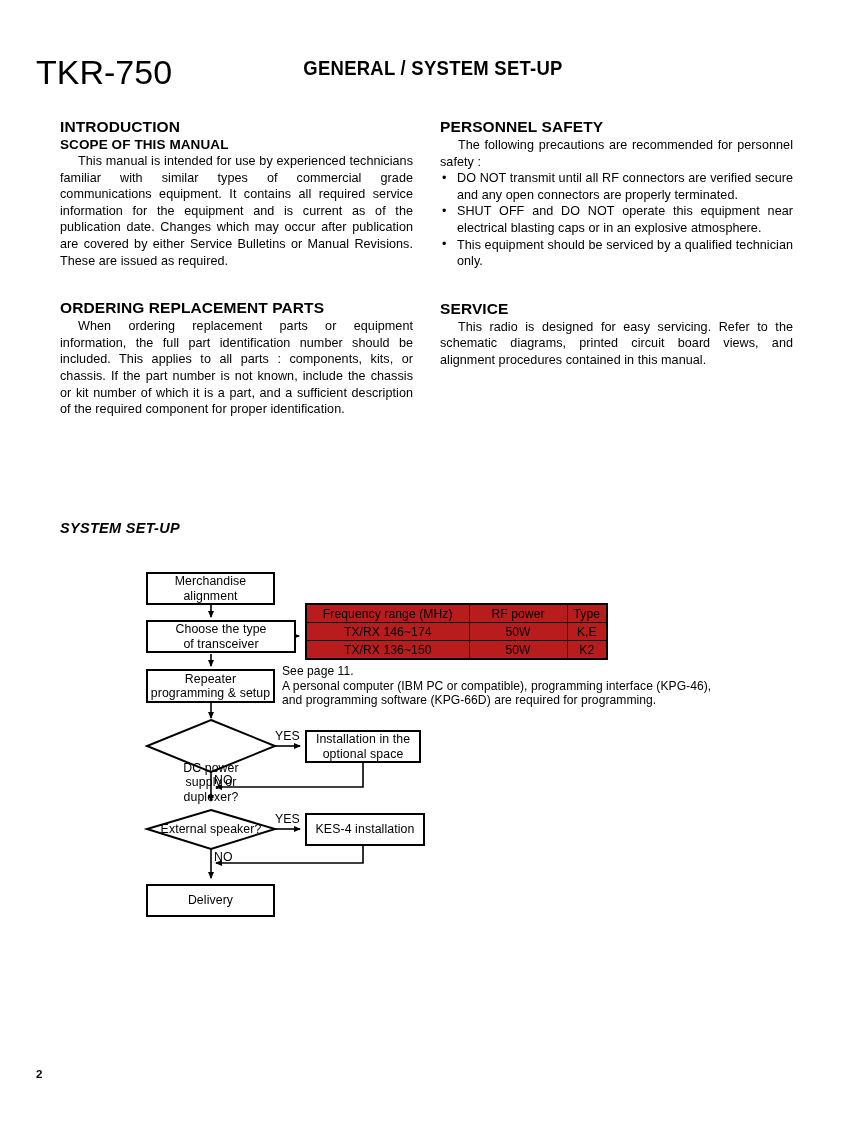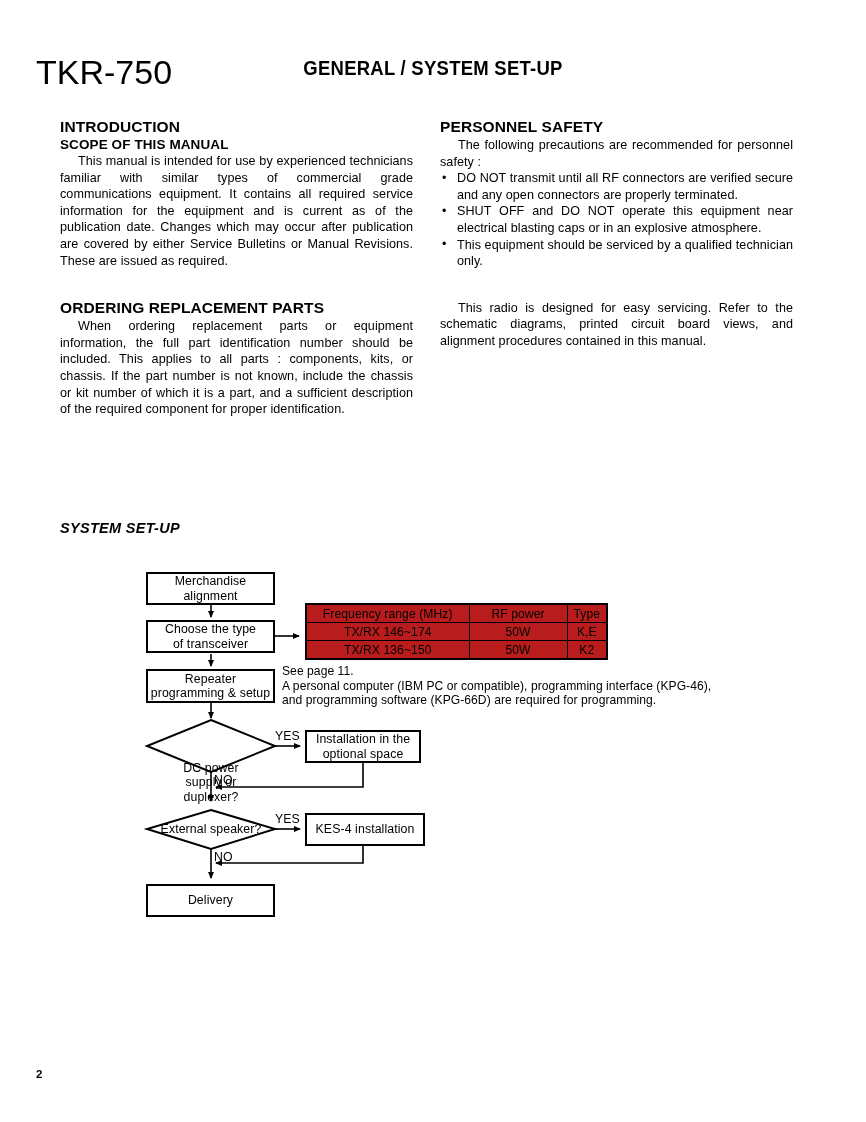--- a/index.html
+++ b/index.html
@@ -209,20 +209,21 @@
       <span>SHUT OFF and DO NOT operate this equipment near electrical blasting caps or in an explosive atmosphere.</span>
     </li>
     <li>
       <span class="bullet-dot">•</span>
       <span>This equipment should be serviced by a qualified technician only.</span>
     </li>
   </ul>
 
   <div class="block-gap"></div>
 
+  <h2 class="sec-title">SERVICE</h2>
   <p class="body-text">This radio is designed for easy servicing. Refer to the schematic diagrams, printed circuit board views, and alignment procedures contained in this manual.</p>
 </div>
 
 <div id="system-setup-title">SYSTEM SET-UP</div>
 
 <svg id="flowchart" xmlns="http://www.w3.org/2000/svg">
   <defs>
     <marker id="arrow" markerWidth="7" markerHeight="7" refX="6" refY="3" orient="auto" markerUnits="userSpaceOnUse">
       <path d="M0,0 L7,3 L0,6 z" fill="#000"></path>
     </marker>
@@ -251,21 +252,21 @@
   <polygon points="211,720 275,746 211,772 147,746" fill="#fff" stroke="#000" stroke-width="2"></polygon>
 
   <polygon points="211,810 275,829 211,849 147,829" fill="#fff" stroke="#000" stroke-width="2"></polygon>
 </svg>
 
 <div class="fc-box" style="left:146px; top:572px; width:129px; height:33px;">
   <span style="white-space:pre-line">Merchandise
 alignment</span>
 </div>
 
-<div class="fc-box" style="left:146px; top:620px; width:129px; height:33px;">
+<div class="fc-box" style="left:146px; top:620px; width:150px; height:33px;">
   <span style="white-space:pre-line">Choose the type
 of transceiver</span>
 </div>
 
 <div class="fc-box" style="left:146px; top:669px; width:129px; height:34px;">
   <span style="white-space:pre-line">Repeater
 programming &amp; setup</span>
 </div>
 
 <div class="fc-box" style="left:305px; top:730px; width:116px; height:33px;">

